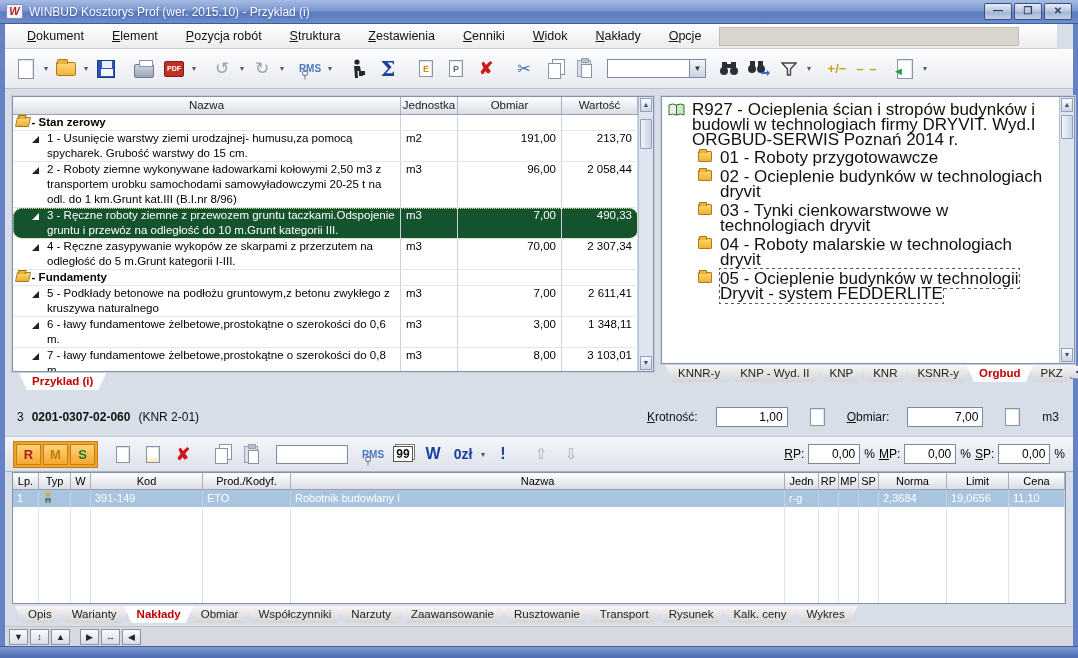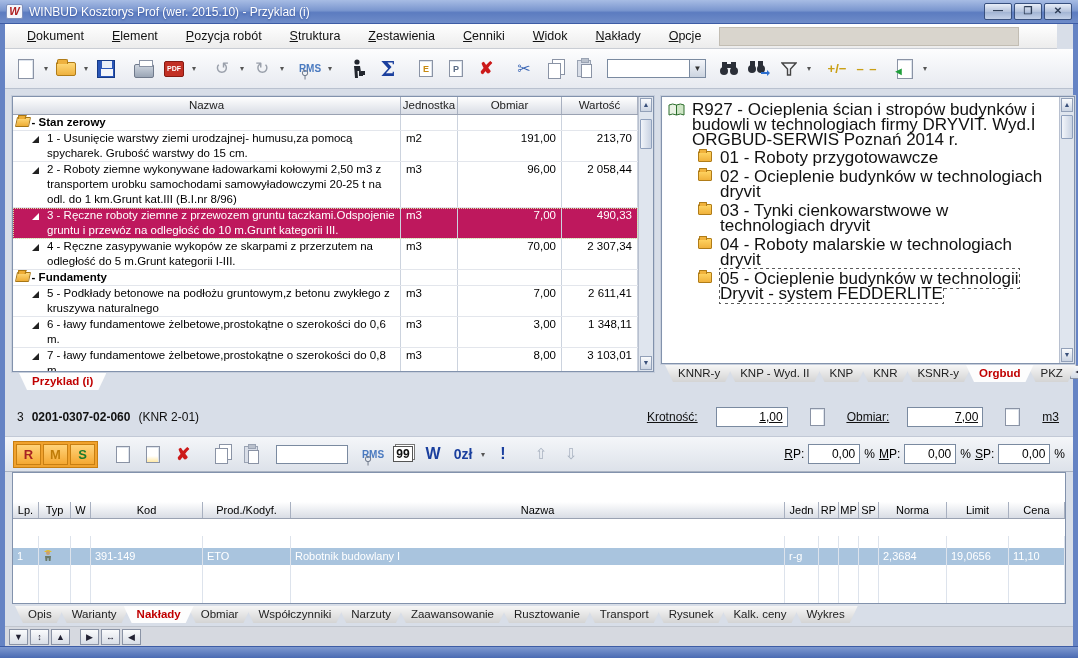--- a/index.html
+++ b/index.html
@@ -77,21 +77,21 @@
   .ehead { display:grid; grid-template-columns:388px 57px 104px 1fr; height:18px;
     background:linear-gradient(180deg,#ffffff,#d9dde5); border-bottom:1px solid #9aa2b2; }
   .ehead div { border-right:1px solid #a8b0c0; text-align:center; line-height:17px; color:#222; }
   .erow { display:grid; grid-template-columns:388px 57px 104px 1fr; border-bottom:1px solid #e3e6ec; }
   .erow .c { border-right:1px solid #ccd3de; padding:0 5px; line-height:15px; }
   .erow .name { position:relative; }
   .erow.group .name { padding-left:9px;font-weight:bold; }
   .erow.item  .name { padding-left:34px; }
   .erow .unit { }
   .erow .qty, .erow .value { text-align:right; }
-  .erow.sel { background:#be185d; color:#fff; outline:1px dotted #d8e6a0; outline-offset:-1px; }
+  .erow.sel { background:#14532d; color:#fff; outline:1px dotted #d8e6a0; outline-offset:-1px;border-radius:9px; }
   .folder-open { position:absolute; left:3px; top:2px; width:14px; height:10px;
     background:linear-gradient(180deg,#ffd978,#eead35); border:1px solid #a87614; border-radius:1px; transform:skewX(-12deg); }
   .folder-open::before { content:""; position:absolute; left:0; top:-3px; width:6px; height:3px; background:#eead35; border:1px solid #a87614; border-bottom:none; }
   .tri { position:absolute; left:19px; top:5px; width:0; height:0;
     border-left:7px solid transparent; border-bottom:7px solid #222; }
   .erow.sel .tri { border-bottom-color:#fff; }
 
   
   .vscroll { position:absolute; top:0; bottom:0; right:0; width:15px; background:#dfe5ee; border-left:1px solid #b8c0cf; }
   .vscroll .sb { position:absolute; left:1px; right:1px; height:14px; background:linear-gradient(180deg,#fafbfd,#ccd5e3); border:1px solid #92a0b8; text-align:center; font-size:7px; line-height:12px; color:#39507a; }
@@ -119,21 +119,21 @@
     filter:drop-shadow(0 1px 0 #8b93a2); white-space:nowrap; }
   .tab.active { background:#fdfdfd; color:#c00000; font-weight:bold; z-index:3; }
   .tab-arrows { margin-left:auto; display:flex; }
   .tab-arrows .ab { width:15px; height:14px; border:1px solid #8a93a5; background:linear-gradient(180deg,#f8f9fb,#d3dae5); font-size:7px; line-height:12px; text-align:center; color:#223; }
 
   
   .inforow { position:absolute; left:0; right:0; top:398px; height:38px; font-size:12px; color:#111;
     display:flex; align-items:center; }
   .pos-info { margin-left:12px; display:flex; gap:8px; align-items:center; }
   .pos-code { font-weight:bold; }
-  .fields { margin-left:auto; margin-right:14px; display:flex; align-items:center; gap:18px;text-decoration:underline; }
+  .fields { margin-left:auto; margin-right:14px; display:flex; align-items:center; gap:18px; }
   .flabel { display:inline-block; }
   .flabel::first-letter { text-decoration:underline; }
   .finput { height:20px; border:1px solid #7a8aa0; background:#fff; font-size:12px; text-align:right; padding:0 4px; font-family:"Liberation Sans",sans-serif; }
   .copy-mini { width:15px; height:18px; background:#fff; border:1px solid #8a93a5; box-shadow:inset -4px 4px 0 -3px #dde3ec; margin:0 4px; }
 
   
   .midbar { position:absolute; left:0; right:0; top:436px; height:36px;
     background:linear-gradient(180deg,#f4f6f9,#dde2ea); border-top:1px solid #c2c9d6; border-bottom:1px solid #aab3c2;
     display:flex; align-items:center; padding:0 8px; }
   .rms-panel { display:flex; background:#f0a22e; border:1px solid #c87f12; padding:2px; gap:2px; margin-right:10px; }
@@ -143,21 +143,21 @@
   .mid-ipt { width:72px; height:19px; border:1px solid #7a8aa0; margin:0 10px; }
   .w-label { color:#1a3f9e; font-weight:bold; font-size:16px; }
   .zl-label { color:#1a3f9e; font-weight:bold; font-size:14px; }
   .excl { color:#1a3f9e; font-weight:bold; font-size:16px; }
   .pages99 { font-weight:bold; font-size:12px; color:#111; border:1px solid #555; padding:0 2px; background:#fff; box-shadow:2px -2px 0 -1px #fff,2px -2px 0 0 #777; }
   .updown { font-size:15px; color:#a9b2c0; }
   .pct-fields { margin-left:auto; display:flex; align-items:center; gap:4px; font-size:12px; }
 
   
   .rgrid-wrap { position:absolute; left:7px; right:7px; top:472px; height:132px; background:#fff; border:1px solid #8292ac; font-size:11px; }
-  .rhead, .rrow, .rfill { display:grid; grid-template-columns:26px 32px 20px 112px 88px 1fr 34px 20px 20px 20px 68px 62px 56px;margin-top:29px; }
+  .rhead, .rrow, .rfill { display:grid; grid-template-columns:26px 32px 20px 112px 88px 1fr 34px 20px 20px 20px 68px 62px 56px; }
   .rhead { height:17px; background:linear-gradient(180deg,#ffffff,#d9dde5); border-bottom:1px solid #9aa2b2; }
   .rhead div { border-right:1px solid #a8b0c0; text-align:center; line-height:16px; overflow:hidden; white-space:nowrap; }
   .rrow { height:17px; background:#a9c4de; color:#fff; }
   .rrow div { border-right:1px solid #c2d4e6; line-height:16px; padding:0 4px; overflow:hidden; white-space:nowrap; }
   .rrow .num { }
   .rfill { position:absolute; left:0; right:0; top:34px; bottom:0; }
   .rfill div { border-right:1px solid #dde3ec; }
 
   
   .bottabs { position:absolute; left:10px; top:606px; display:flex; }

